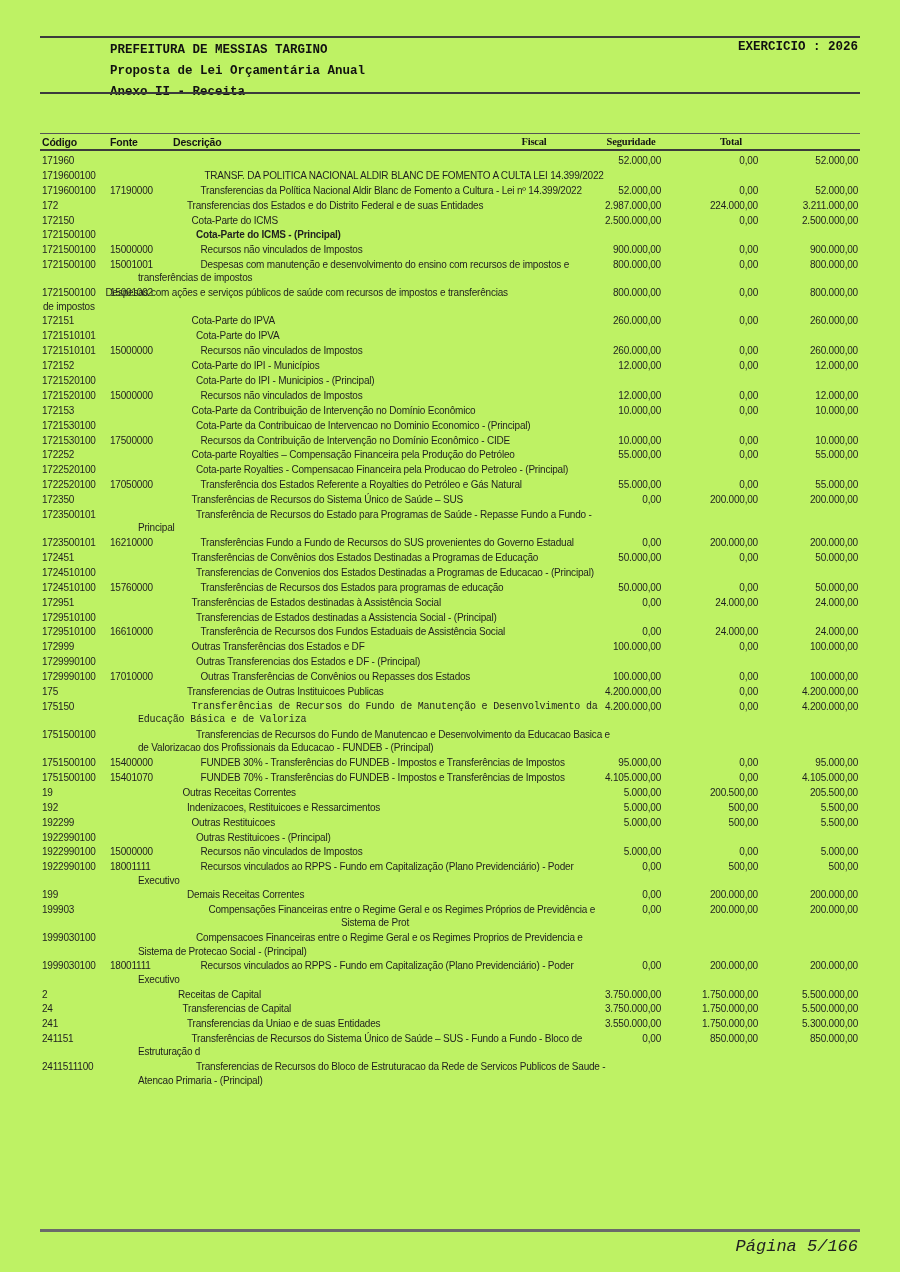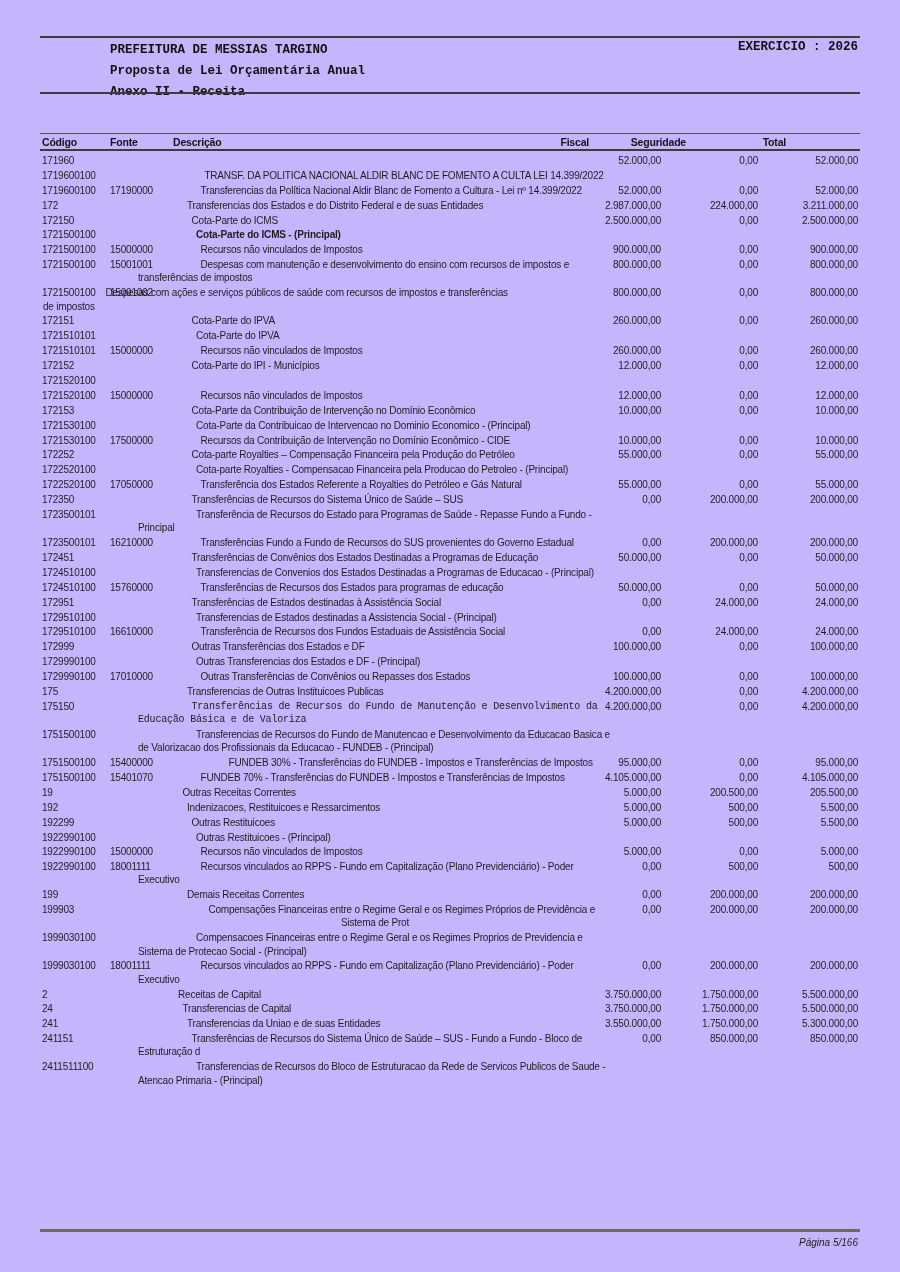--- a/index.html
+++ b/index.html
@@ -1,19 +1,19 @@
 <!DOCTYPE html>
 <html><head>
 <meta charset="utf-8">
 <style>
   html,body{margin:0;padding:0;background:#e8e8e8;}
   .page{
     position:relative;
     width:900px;height:1272px;
-    background:#c4b5fd;
+    background:#bef264;
     font-family:"Liberation Sans",sans-serif;
     color:#1f1f1f;
     overflow:hidden;
   }
   
   .rule{position:absolute;left:40px;width:820px;background:#3c3c3c;}
   .rule-top{top:36px;height:2px;}
   .rule-head-bottom{top:92px;height:2px;}
   .rule-thead-top{top:133px;height:1px;background:#555;}
   .rule-thead-bottom{top:149px;height:2px;background:#3c3c3c;}
@@ -32,42 +32,42 @@
     font-weight:bold;font-size:12.5px;color:#111;
   }
 
   
   .thead{position:absolute;top:136px;left:0;width:828px;height:14px;
     font-size:10.5px;font-weight:bold;color:#151515;letter-spacing:-0.2px;}
   .th{position:absolute;top:0;}
   .th-codigo{left:42px;}
   .th-fonte{left:110px;}
   .th-desc{left:173px;}
-  .th-num{width:110px;text-align:right;}
+  .th-num{width:110px;text-align:center;font-family:Liberation Serif, serif;}
   .th-fiscal{right:239px;}
   .th-seg{right:142px;}
   .th-total{right:42px;}
 
   
   .tbody{position:absolute;top:154px;left:0;width:900px;}
   .row{position:relative;min-height:13.2px;margin-bottom:1.7px;
        font-size:10px;line-height:13.2px;letter-spacing:-0.2px;color:#1f1f1f;}
   .c-cod{position:absolute;left:42px;top:0;white-space:nowrap;}
   .c-fonte{position:absolute;left:110px;top:0;white-space:nowrap;}
   .c-desc{margin-left:138px;width:474px;}
   .c-num{position:absolute;top:0;width:110px;text-align:right;white-space:nowrap;}
   .c-fiscal{right:239px;}
   .c-seg{right:142px;}
   .c-total{right:42px;}
 
   
   .footer{
     position:absolute;right:42px;top:1237px;
-    font-family:Liberation Sans, sans-serif;
-    font-style:italic;font-size:10px;color:#222;
+    font-family:Liberation Mono, monospace;
+    font-style:italic;font-size:17px;color:#222;
   }
 </style>
 </head>
 <body>
 
 <div class="page">
 
   <div class="rule rule-top"></div>
 
   <div class="doc-header">
@@ -173,20 +173,21 @@
       </div>
       <div class="row">
         <span class="c-cod">172152</span>
         <div class="c-desc" style="text-indent: 53.5px;">Cota-Parte do IPI - Municípios</div>
         <span class="c-num c-fiscal">12.000,00</span>
         <span class="c-num c-seg">0,00</span>
         <span class="c-num c-total">12.000,00</span>
       </div>
       <div class="row">
         <span class="c-cod">1721520100</span>
+        <div class="c-desc" style="text-indent: 58px;">Cota-Parte do IPI - Municipios - (Principal)</div>
       </div>
       <div class="row">
         <span class="c-cod">1721520100</span>
         <span class="c-fonte">15000000</span>
         <div class="c-desc" style="text-indent: 62.5px;">Recursos não vinculados de Impostos</div>
         <span class="c-num c-fiscal">12.000,00</span>
         <span class="c-num c-seg">0,00</span>
         <span class="c-num c-total">12.000,00</span>
       </div>
       <div class="row">
@@ -317,21 +318,21 @@
         <span class="c-num c-seg">0,00</span>
         <span class="c-num c-total">4.200.000,00</span>
       </div>
       <div class="row">
         <span class="c-cod">1751500100</span>
         <div class="c-desc" style="text-indent: 58px;">Transferencias de Recursos do Fundo de Manutencao e Desenvolvimento da Educacao Basica e de Valorizacao dos Profissionais da Educacao - FUNDEB - (Principal)</div>
       </div>
       <div class="row">
         <span class="c-cod">1751500100</span>
         <span class="c-fonte">15400000</span>
-        <div class="c-desc" style="text-indent: 62.5px; padding-left: 28px;">FUNDEB 30% - Transferências do FUNDEB - Impostos e Transferências de Impostos</div>
+        <div class="c-desc" style="text-indent: 62.5px;">FUNDEB 30% - Transferências do FUNDEB - Impostos e Transferências de Impostos</div>
         <span class="c-num c-fiscal">95.000,00</span>
         <span class="c-num c-seg">0,00</span>
         <span class="c-num c-total">95.000,00</span>
       </div>
       <div class="row">
         <span class="c-cod">1751500100</span>
         <span class="c-fonte">15401070</span>
         <div class="c-desc" style="text-indent: 62.5px;">FUNDEB 70% - Transferências do FUNDEB - Impostos e Transferências de Impostos</div>
         <span class="c-num c-fiscal">4.105.000,00</span>
         <span class="c-num c-seg">0,00</span>

